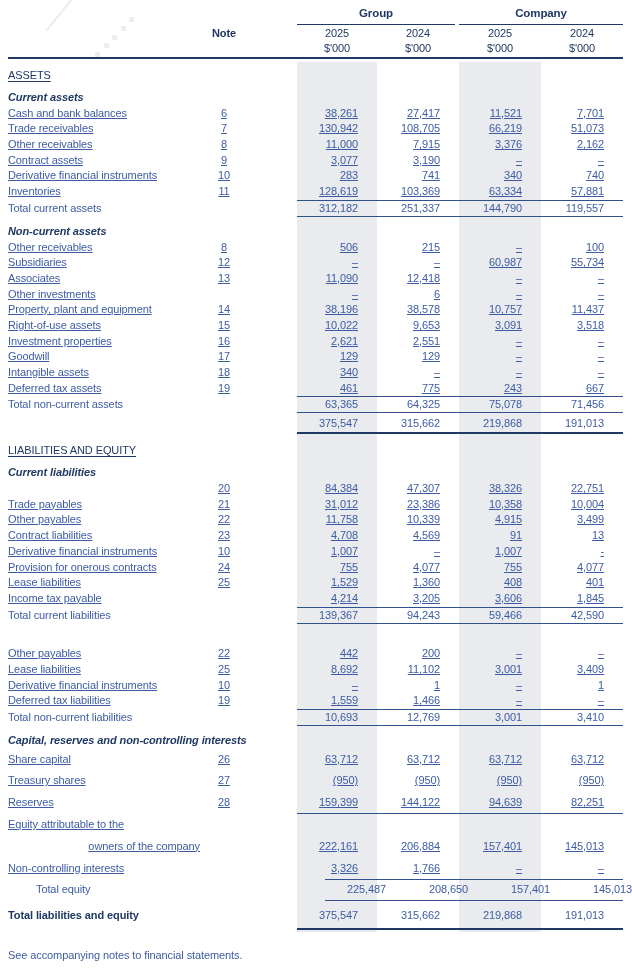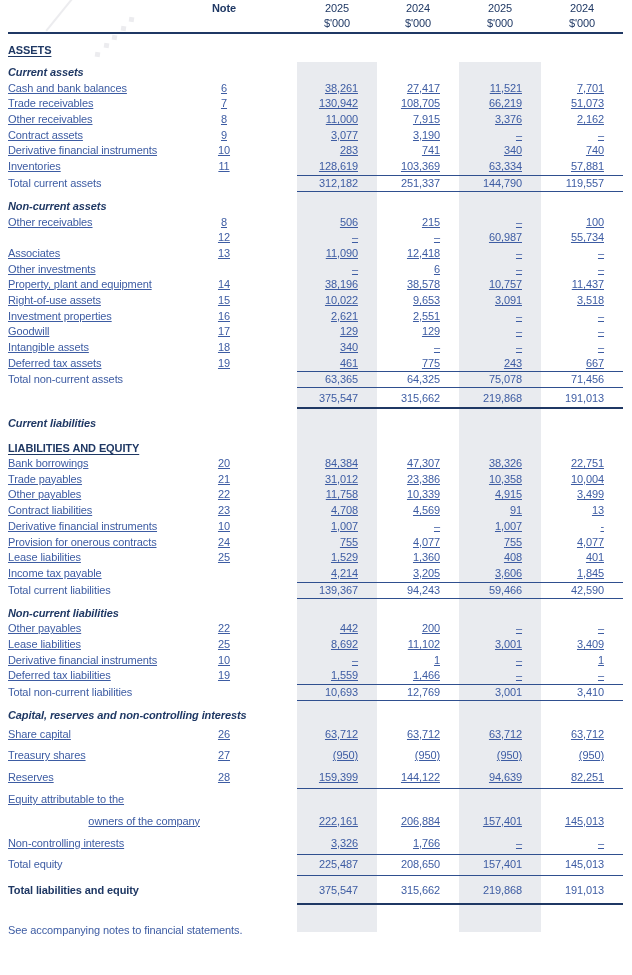--- a/index.html
+++ b/index.html
@@ -48,26 +48,26 @@
   .row{position:relative;}
   .lbl{grid-column:1/3;white-space:nowrap;overflow:visible;}
   .row .note{grid-column:2;text-align:center;}
   .row .lbl{grid-column:1;}
   .num{text-align:right;padding-right:19px;white-space:nowrap;}
   .r-item{height:15.7px;line-height:15.7px;text-decoration:underline;}
   .r-item.tall{height:21.8px;line-height:21.8px;}
   .r-section{height:15.7px;line-height:15.7px;margin-top:7px;}
   .r-section .lbl{font-weight:bold;color:var(--dark);font-style:italic;}
   .r-major{height:15px;line-height:15px;margin-top:9px;}
-  .r-major .lbl{font-weight:bold;color:var(--dark);text-decoration:underline;
+  .r-major .lbl{font-weight:normal;color:var(--dark);text-decoration:underline;
     text-decoration-thickness:1.2px;text-underline-offset:2px;}
   .r-subtotal{height:17px;line-height:16px;}
   .r-subtotal::before{content:'';position:absolute;left:289px;right:0;top:0;border-top:1px solid var(--line);}
   .r-subtotal::after{content:'';position:absolute;left:289px;right:0;bottom:0;border-bottom:1px solid var(--line);}
-  .r-subtotal.tall2{height:22px;line-height:21px;}
+  .r-subtotal.tall2{height:22px;line-height:21px;margin-left:28px;}
   .r-grand{height:18px;line-height:14px;margin-top:3px;}
   .r-grand .lbl{font-weight:bold;color:var(--dark);}
   .r-grand::after{content:'';position:absolute;left:289px;right:0;bottom:0;border-bottom:2.5px solid var(--dark);}
   .r-grand.tall2{height:26px;line-height:22px;}
   .rb::after{content:'';position:absolute;left:289px;right:0;bottom:0;border-bottom:1px solid var(--line);}
   .ind .lbl{padding-left:3px;text-align:right;}
   
   .footer{position:relative;z-index:1;margin-top:18px;height:15px;line-height:15px;color:var(--ink);}
 </style>
 </head>
@@ -79,20 +79,24 @@
   <div class="deco-dot"></div>
   <div class="deco-dot"></div>
   <div class="deco-dot"></div>
   <div class="deco-dot"></div>
   <div class="deco-dot"></div>
 
   <div class="band b1"></div>
   <div class="band b2"></div>
 
   <div class="header">
+    <div class="grid hrow1">
+      <div class="h-span h-group">Group</div>
+      <div class="h-span h-company">Company</div>
+    </div>
     <div class="grid hrow2">
       <div class="h-note">Note</div>
       <div class="h-year h-c1">2025</div>
       <div class="h-year h-c2">2024</div>
       <div class="h-year h-c3">2025</div>
       <div class="h-year h-c4">2024</div>
     </div>
     <div class="grid hrow3">
       <div class="h-unit h-c1">$'000</div>
       <div class="h-unit h-c2">$'000</div>
@@ -195,20 +199,21 @@
       <div class="grid row r-item">
         <span class="lbl">Other receivables</span>
         <span class="note">8</span>
         <span class="sp"></span>
         <span class="num">506</span>
         <span class="num">215</span>
         <span class="num">–</span>
         <span class="num">100</span>
       </div>
       <div class="grid row r-item">
+        <span class="lbl">Subsidiaries</span>
         <span class="note">12</span>
         <span class="sp"></span>
         <span class="num">–</span>
         <span class="num">–</span>
         <span class="num">60,987</span>
         <span class="num">55,734</span>
       </div>
       <div class="grid row r-item">
         <span class="lbl">Associates</span>
         <span class="note">13</span>
@@ -291,40 +296,39 @@
         <span class="num">71,456</span>
       </div>
       <div class="grid row r-grand">
         <span class="note"></span>
         <span class="sp"></span>
         <span class="num">375,547</span>
         <span class="num">315,662</span>
         <span class="num">219,868</span>
         <span class="num">191,013</span>
       </div>
+      <div class="grid row r-major">
+        <span class="lbl">LIABILITIES AND EQUITY</span>
+        <span class="note"></span>
+        <span class="sp"></span>
+        <span class="num"></span>
+        <span class="num"></span>
+        <span class="num"></span>
+        <span class="num"></span>
+      </div>
       <div class="grid row r-section">
         <span class="lbl">Current liabilities</span>
         <span class="note"></span>
         <span class="sp"></span>
         <span class="num"></span>
         <span class="num"></span>
         <span class="num"></span>
         <span class="num"></span>
       </div>
-      <div class="grid row r-major">
-        <span class="lbl">LIABILITIES AND EQUITY</span>
-        <span class="note"></span>
-        <span class="sp"></span>
-        <span class="num"></span>
-        <span class="num"></span>
-        <span class="num"></span>
-        <span class="num"></span>
-      </div>
-      <div class="grid row r-item">
-        <span class="lbl">Bank borrowings</span>
+      <div class="grid row r-item">
         <span class="note">20</span>
         <span class="sp"></span>
         <span class="num">84,384</span>
         <span class="num">47,307</span>
         <span class="num">38,326</span>
         <span class="num">22,751</span>
       </div>
       <div class="grid row r-item">
         <span class="lbl">Trade payables</span>
         <span class="note">21</span>
@@ -391,21 +395,20 @@
       <div class="grid row r-subtotal">
         <span class="lbl">Total current liabilities</span>
         <span class="note"></span>
         <span class="sp"></span>
         <span class="num">139,367</span>
         <span class="num">94,243</span>
         <span class="num">59,466</span>
         <span class="num">42,590</span>
       </div>
       <div class="grid row r-section">
-        <span class="lbl">Non-current liabilities</span>
         <span class="note"></span>
         <span class="sp"></span>
         <span class="num"></span>
         <span class="num"></span>
         <span class="num"></span>
         <span class="num"></span>
       </div>
       <div class="grid row r-item">
         <span class="lbl">Other payables</span>
         <span class="note">22</span>

